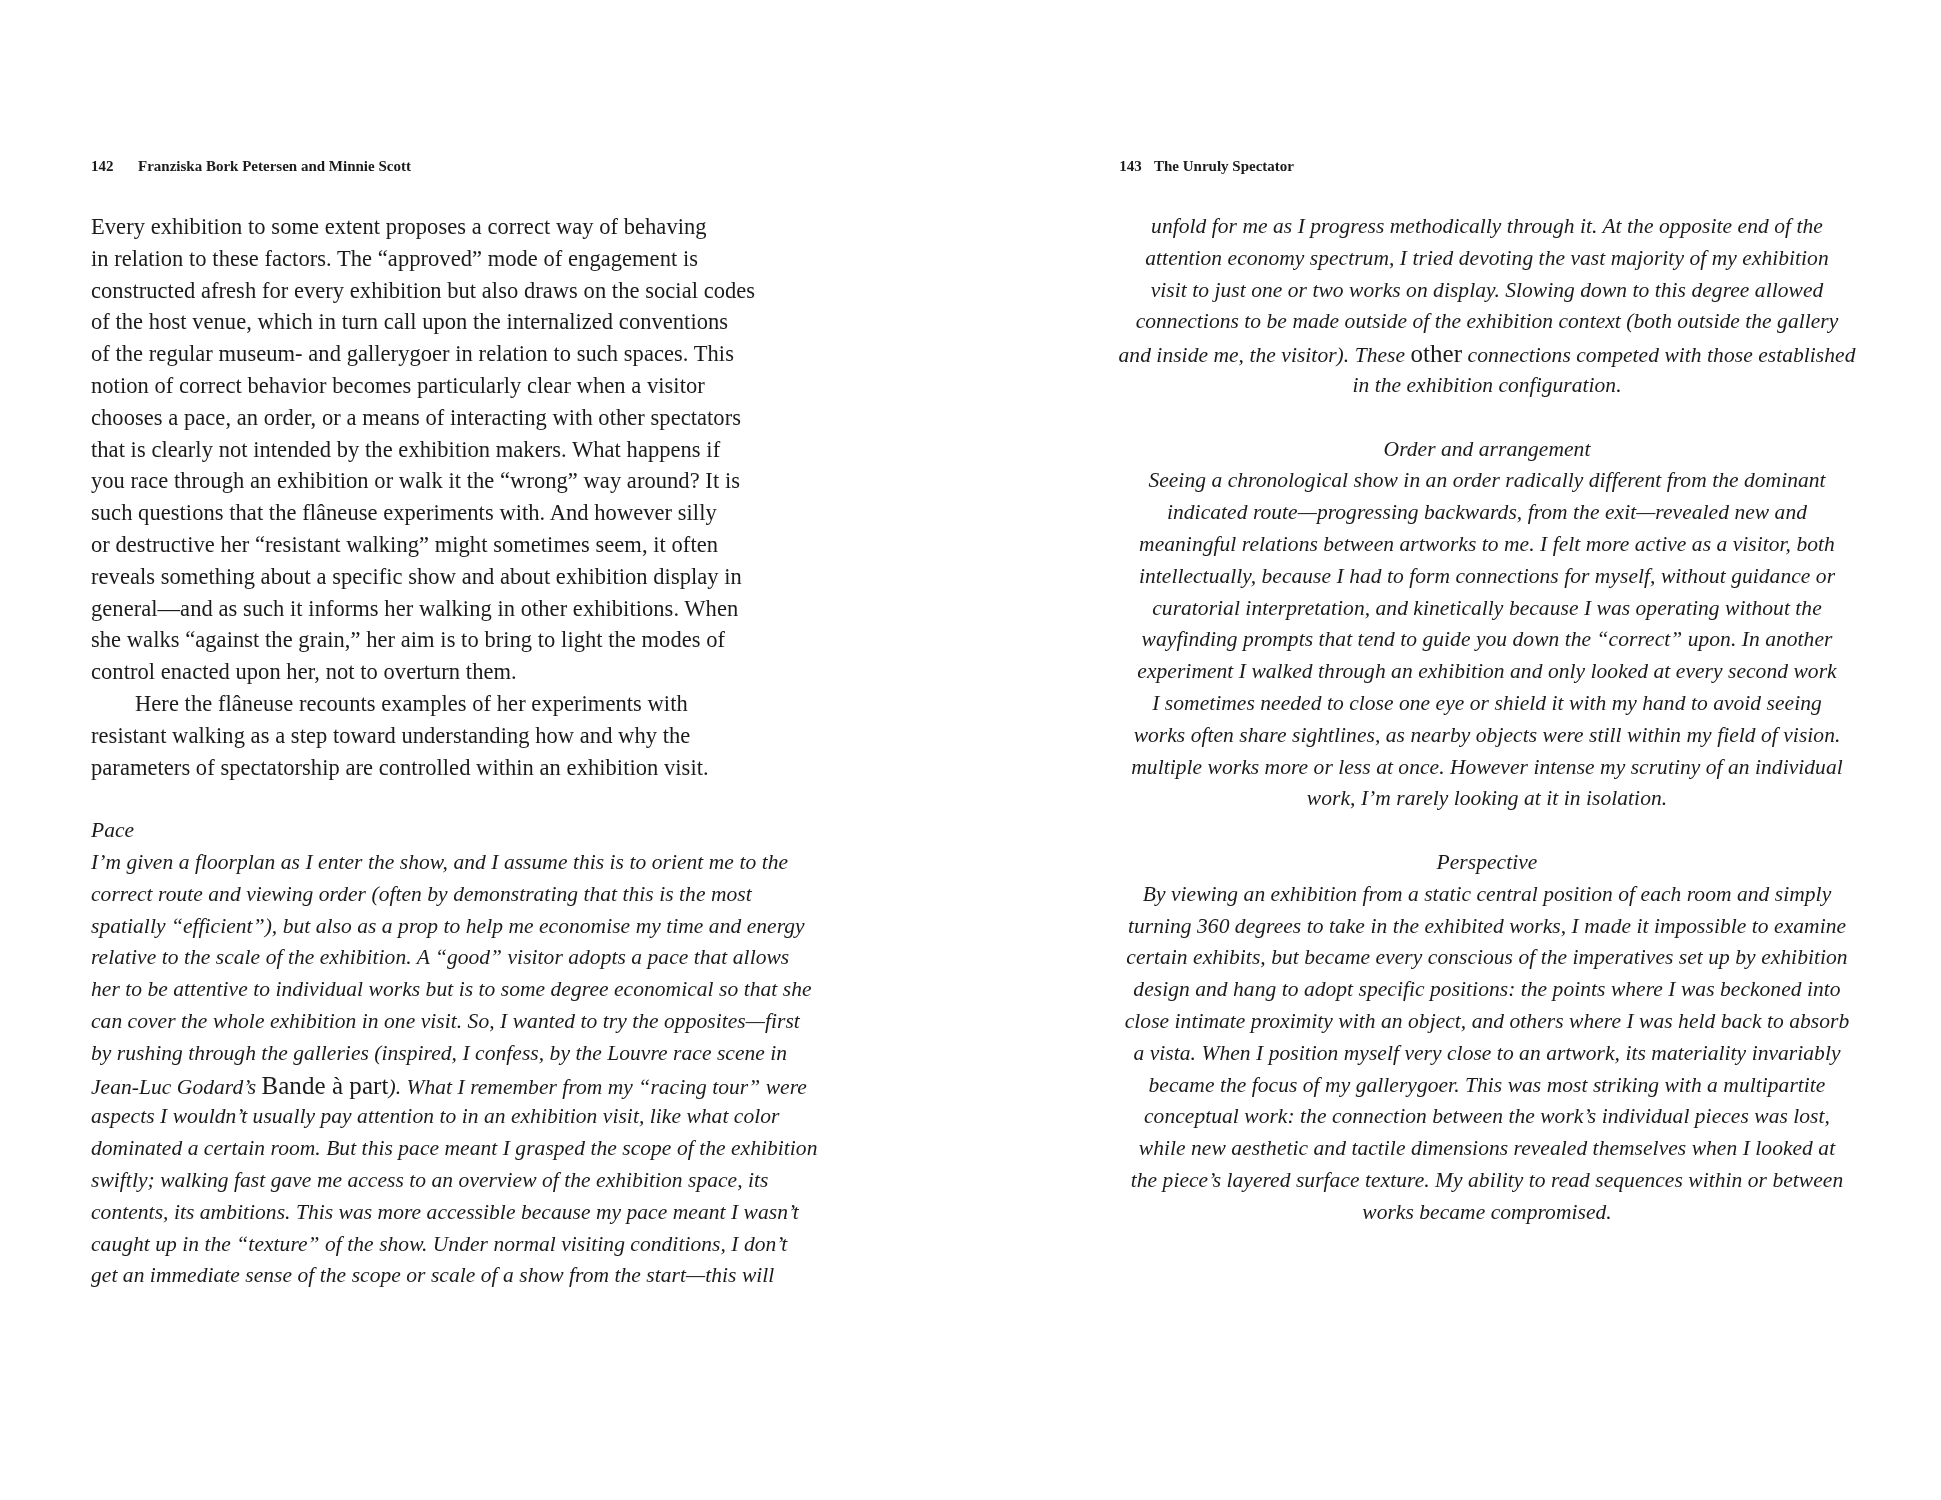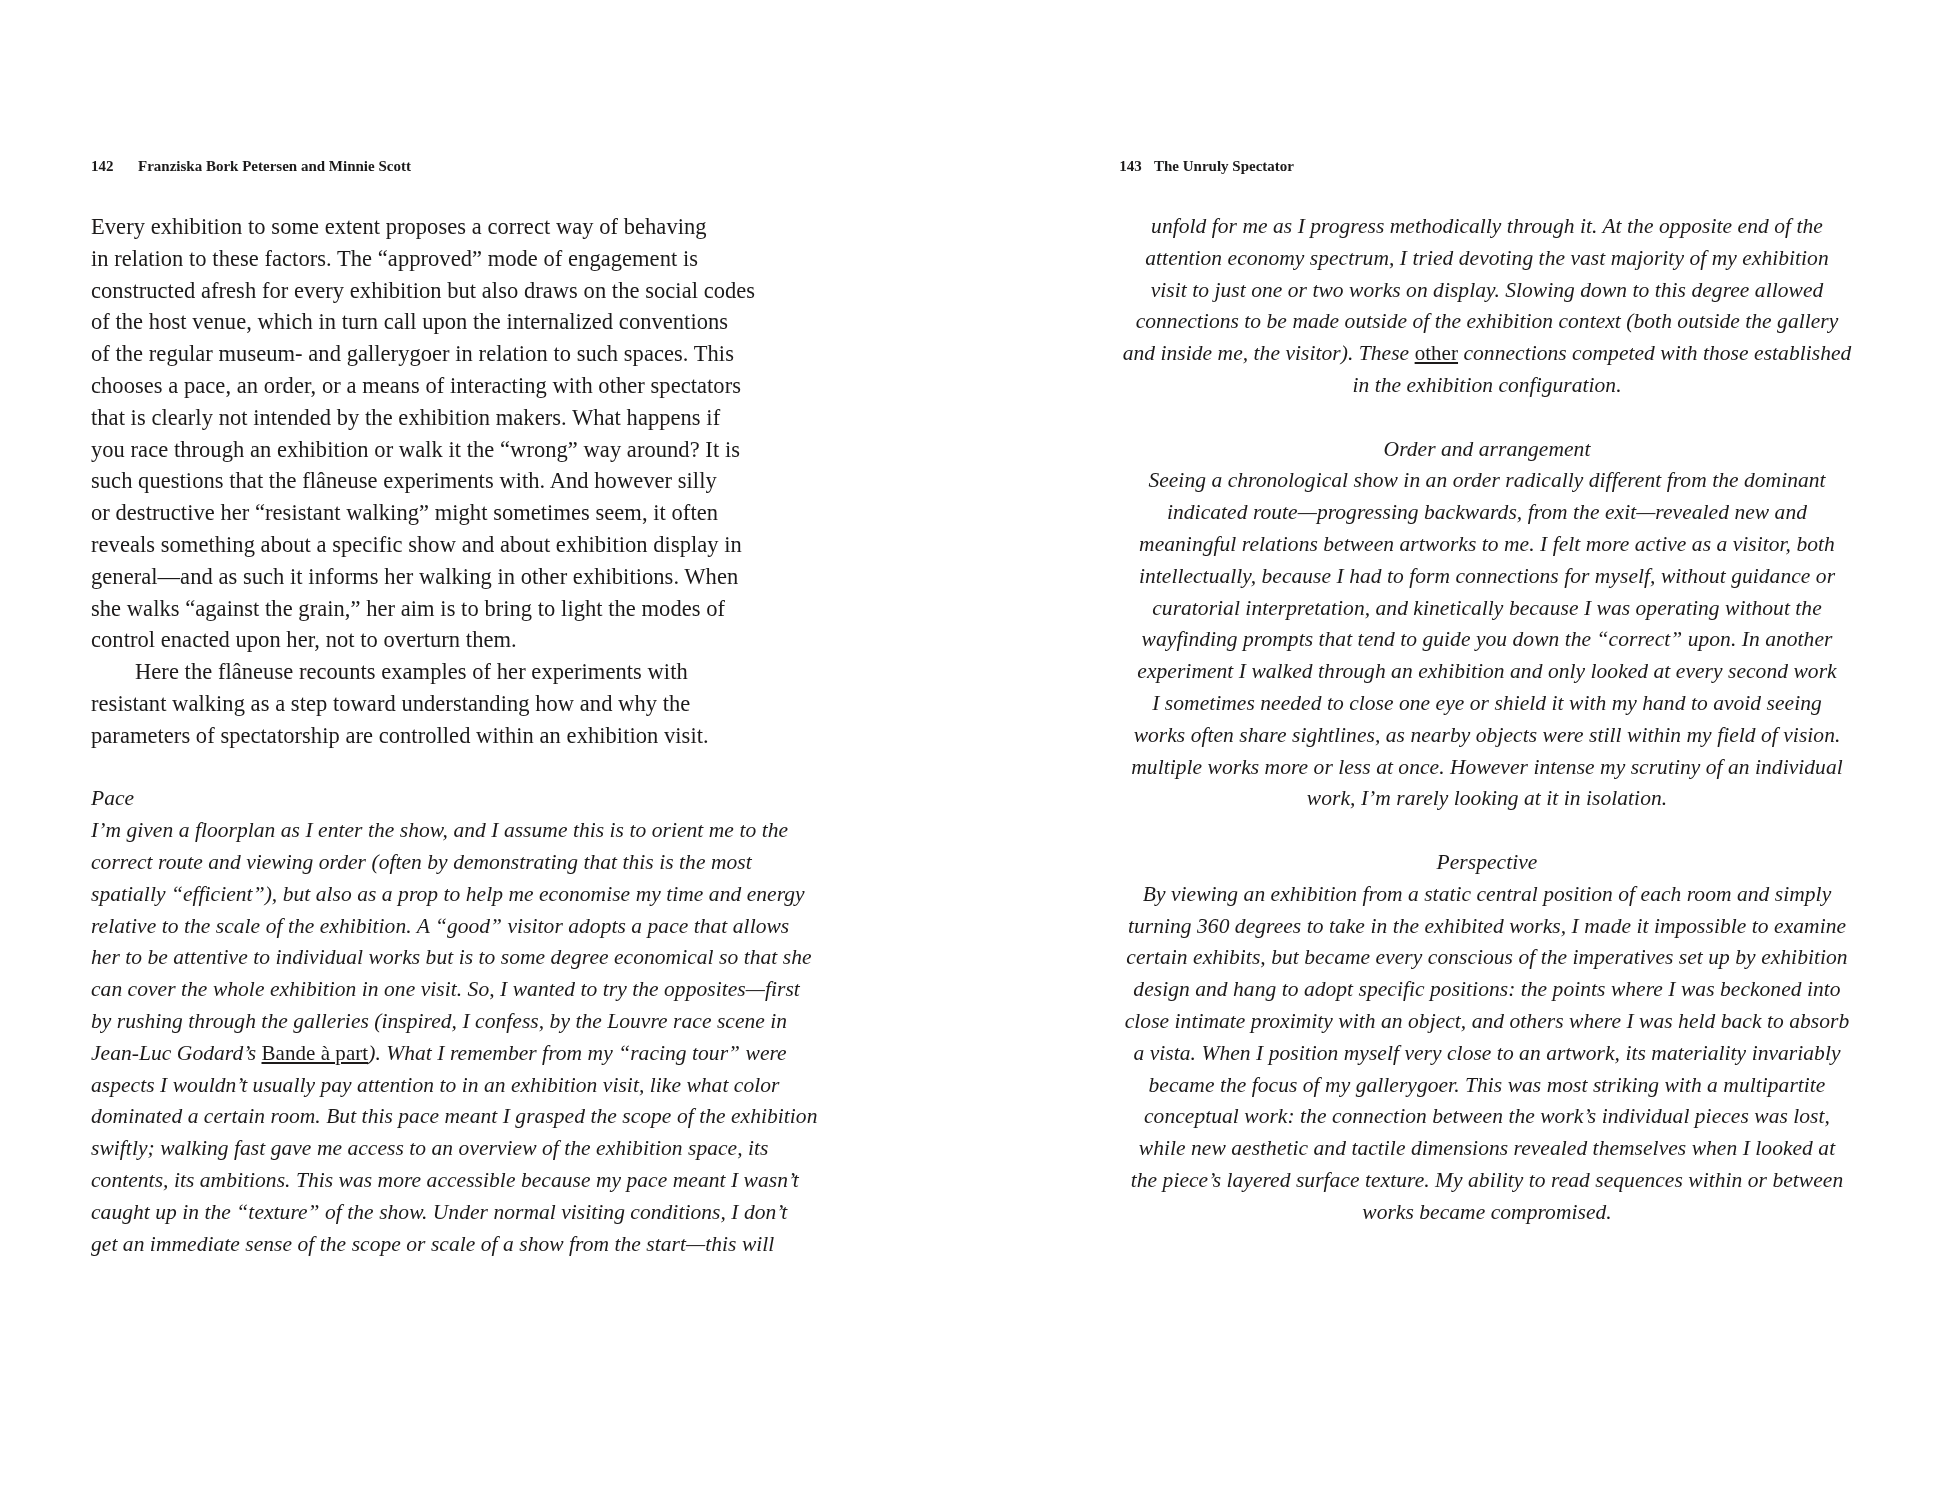--- a/index.html
+++ b/index.html
@@ -11,35 +11,36 @@
   .running-head { position: absolute; top: 158px; left: 0; white-space: nowrap;
                   font-family: "Liberation Serif", serif; font-weight: bold; font-size: 15px; }
   .running-head .folio { display: inline-block; width: 47px; }
   .body { position: absolute; top: 211px; left: 0; right: 0; }
   .line { display: block; height: 31.8px; line-height: 31.8px; white-space: nowrap;
           font-family: "Liberation Serif", serif; font-size: 22.5px; letter-spacing: 0.05px; }
   .line.ital { font-style: italic; font-size: 21.5px; }
   .line.indent { padding-left: 44px; }
   .line.blank { }
   .em { }
-  .up { font-style: normal; font-size: 21px; text-decoration: underline; }
+  .up { font-style: normal; font-size: 25px; }
 </style>
 </head>
 <body>
 
 <div class="page" id="page-left">
   <div class="running-head">
     <span class="folio">142</span><span>Franziska Bork Petersen and Minnie Scott</span>
   </div>
   <div class="body">
     <span class="line">Every exhibition to some extent proposes a correct way of behaving</span>
     <span class="line">in relation to these factors. The “approved” mode of engagement is</span>
     <span class="line">constructed afresh for every exhibition but also draws on the social codes</span>
     <span class="line">of the host venue, which in turn call upon the internalized conventions</span>
     <span class="line">of the regular museum- and gallerygoer in relation to such spaces. This</span>
+    <span class="line">notion of correct behavior becomes particularly clear when a visitor</span>
     <span class="line">chooses a pace, an order, or a means of interacting with other spectators</span>
     <span class="line"><span>that is clearly </span><span class="em">not</span><span> intended by the exhibition makers. What happens if</span></span>
     <span class="line">you race through an exhibition or walk it the “wrong” way around? It is</span>
     <span class="line">such questions that the flâneuse experiments with. And however silly</span>
     <span class="line">or destructive her “resistant walking” might sometimes seem, it often</span>
     <span class="line">reveals something about a specific show and about exhibition display in</span>
     <span class="line">general—and as such it informs her walking in other exhibitions. When</span>
     <span class="line">she walks “against the grain,” her aim is to bring to light the modes of</span>
     <span class="line">control enacted upon her, not to overturn them.</span>
     <span class="line indent">Here the flâneuse recounts examples of her experiments with</span>

